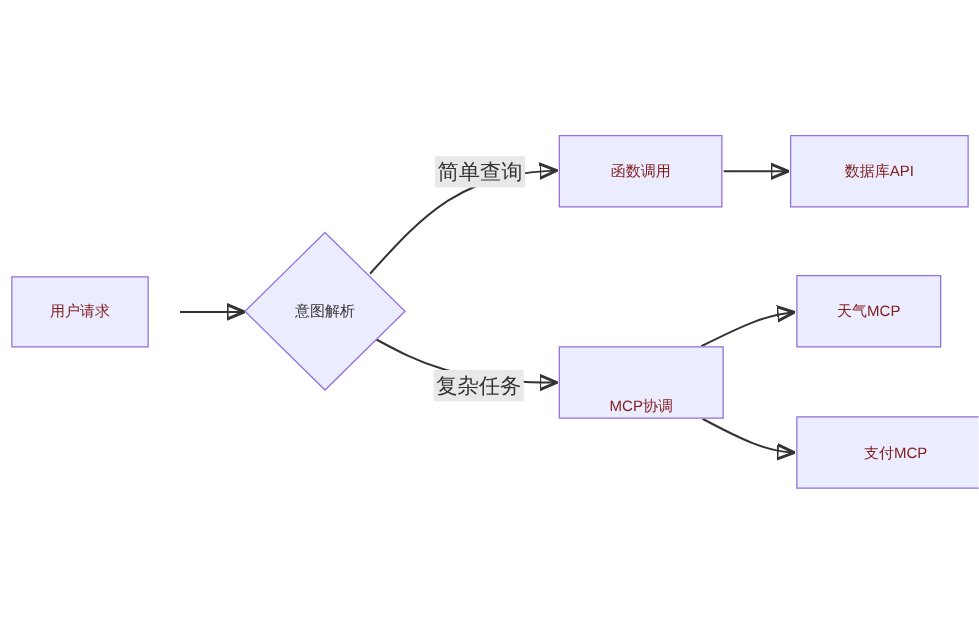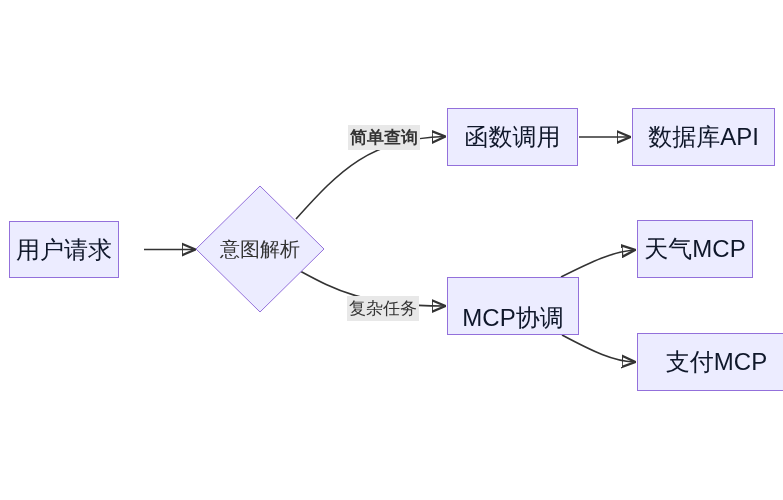--- a/index.html
+++ b/index.html
@@ -22,37 +22,37 @@
     stroke-width: 1.6px;
   }
   .node {
     position: absolute;
     box-sizing: border-box;
     background: #ECECFF;
     border: 1px solid #9370DB;
     display: flex;
     align-items: center;
     justify-content: center;
-    color: #0f172a;
-    font-size: 24px;
+    color: #7f1d1d;
+    font-size: 12px;
   }
   .diamond-wrap {
     position: absolute;
     display: flex;
     align-items: center;
     justify-content: center;
   }
   .diamond-wrap svg {
     position: absolute;
     left: 0; top: 0;
   }
   .diamond-wrap .diamond-label {
     position: relative;
     color: #333333;
-    font-size: 20px;
+    font-size: 12px;
     white-space: nowrap;
   }
   .edge-label {
     position: absolute;
     background: #e8e8e8;
     color: #333333;
     font-size: 17px;
     line-height: 25px;
     padding: 0 2px;
     white-space: nowrap;
@@ -101,17 +101,17 @@
   </div>
 
   <div class="node" style="left:637px; top:220px; width:116px; height:58px;">
     <span>天气MCP</span>
   </div>
 
   <div class="node" style="left:637px; top:333px; width:159px; height:58px;">
     <span>支付MCP</span>
   </div>
 
-  <div class="edge-label" style="left:348px; top:125px;font-weight:bold;">简单查询</div>
+  <div class="edge-label" style="left:348px; top:125px;">简单查询</div>
 
   <div class="edge-label" style="left:347px; top:296px;">复杂任务</div>
 
 </div>
 
 </body></html>

